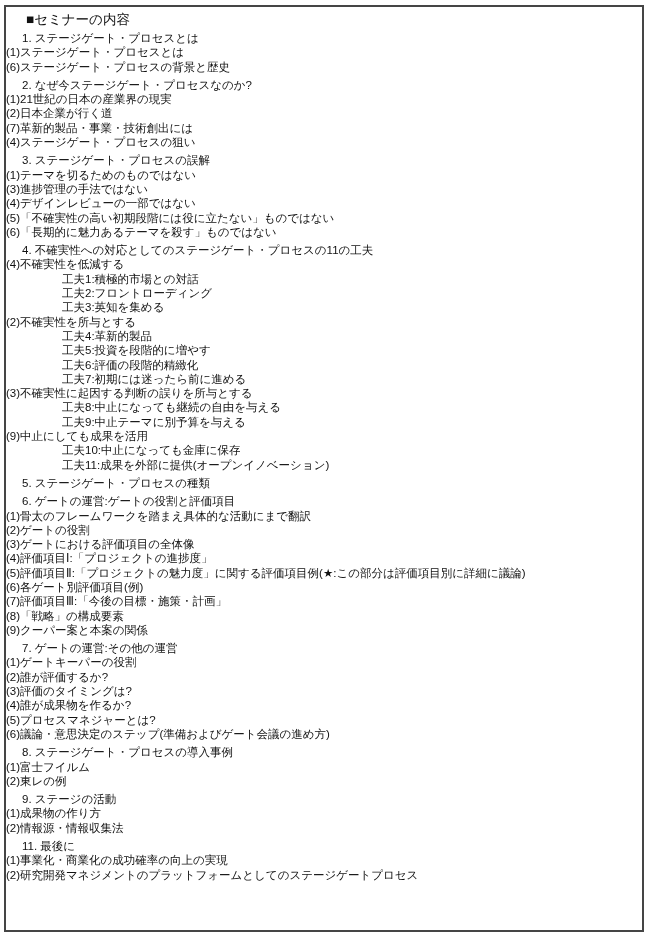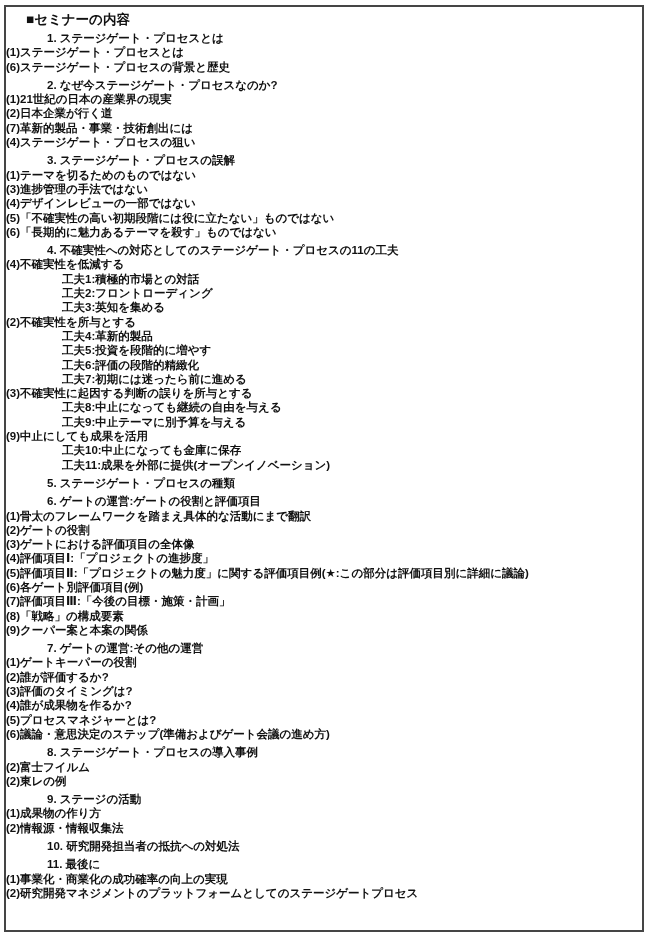--- a/index.html
+++ b/index.html
@@ -19,35 +19,35 @@
     left: 4px;
     top: 5px;
     width: 640px;
     height: 927px;
     box-sizing: border-box;
     border: 2px solid #454545;
     background: #ffffff;
   }
   .content {
     padding: 5px 8px 0 0;
-    font-weight: bold;
+    font-weight: normal;
     color: #111111;
     font-size: 11.5px;
     line-height: 14.3px;
   }
   .doc-title {
     margin: 0 0 4px 20px;
     font-size: 13.5px;
     line-height: 15px;
   }
   .section {
     margin-top: 4px;
   }
   .sec-heading {
-    margin-left: 41px;
+    margin-left: 16px;
     white-space: nowrap;
   }
   .sub-item {
     white-space: nowrap;
   }
   .detail-item {
     margin-left: 56px;
     white-space: nowrap;
   }
 </style>
@@ -115,30 +115,27 @@
           <div class="sec-heading">7. ゲートの運営:その他の運営</div>
           <div class="sub-item">(1)ゲートキーパーの役割</div>
           <div class="sub-item">(2)誰が評価するか?</div>
           <div class="sub-item">(3)評価のタイミングは?</div>
           <div class="sub-item">(4)誰が成果物を作るか?</div>
           <div class="sub-item">(5)プロセスマネジャーとは?</div>
           <div class="sub-item">(6)議論・意思決定のステップ(準備およびゲート会議の進め方)</div>
         </div>
         <div class="section">
           <div class="sec-heading">8. ステージゲート・プロセスの導入事例</div>
-          <div class="sub-item">(2)富士フイルム</div>
+          <div class="sub-item">(1)富士フイルム</div>
           <div class="sub-item">(2)東レの例</div>
         </div>
         <div class="section">
           <div class="sec-heading">9. ステージの活動</div>
           <div class="sub-item">(1)成果物の作り方</div>
           <div class="sub-item">(2)情報源・情報収集法</div>
-        </div>
-        <div class="section">
-          <div class="sec-heading">10. 研究開発担当者の抵抗への対処法</div>
         </div>
         <div class="section">
           <div class="sec-heading">11. 最後に</div>
           <div class="sub-item">(1)事業化・商業化の成功確率の向上の実現</div>
           <div class="sub-item">(2)研究開発マネジメントのプラットフォームとしてのステージゲートプロセス</div>
         </div>
       </div>
   </div>
 </div>
 

